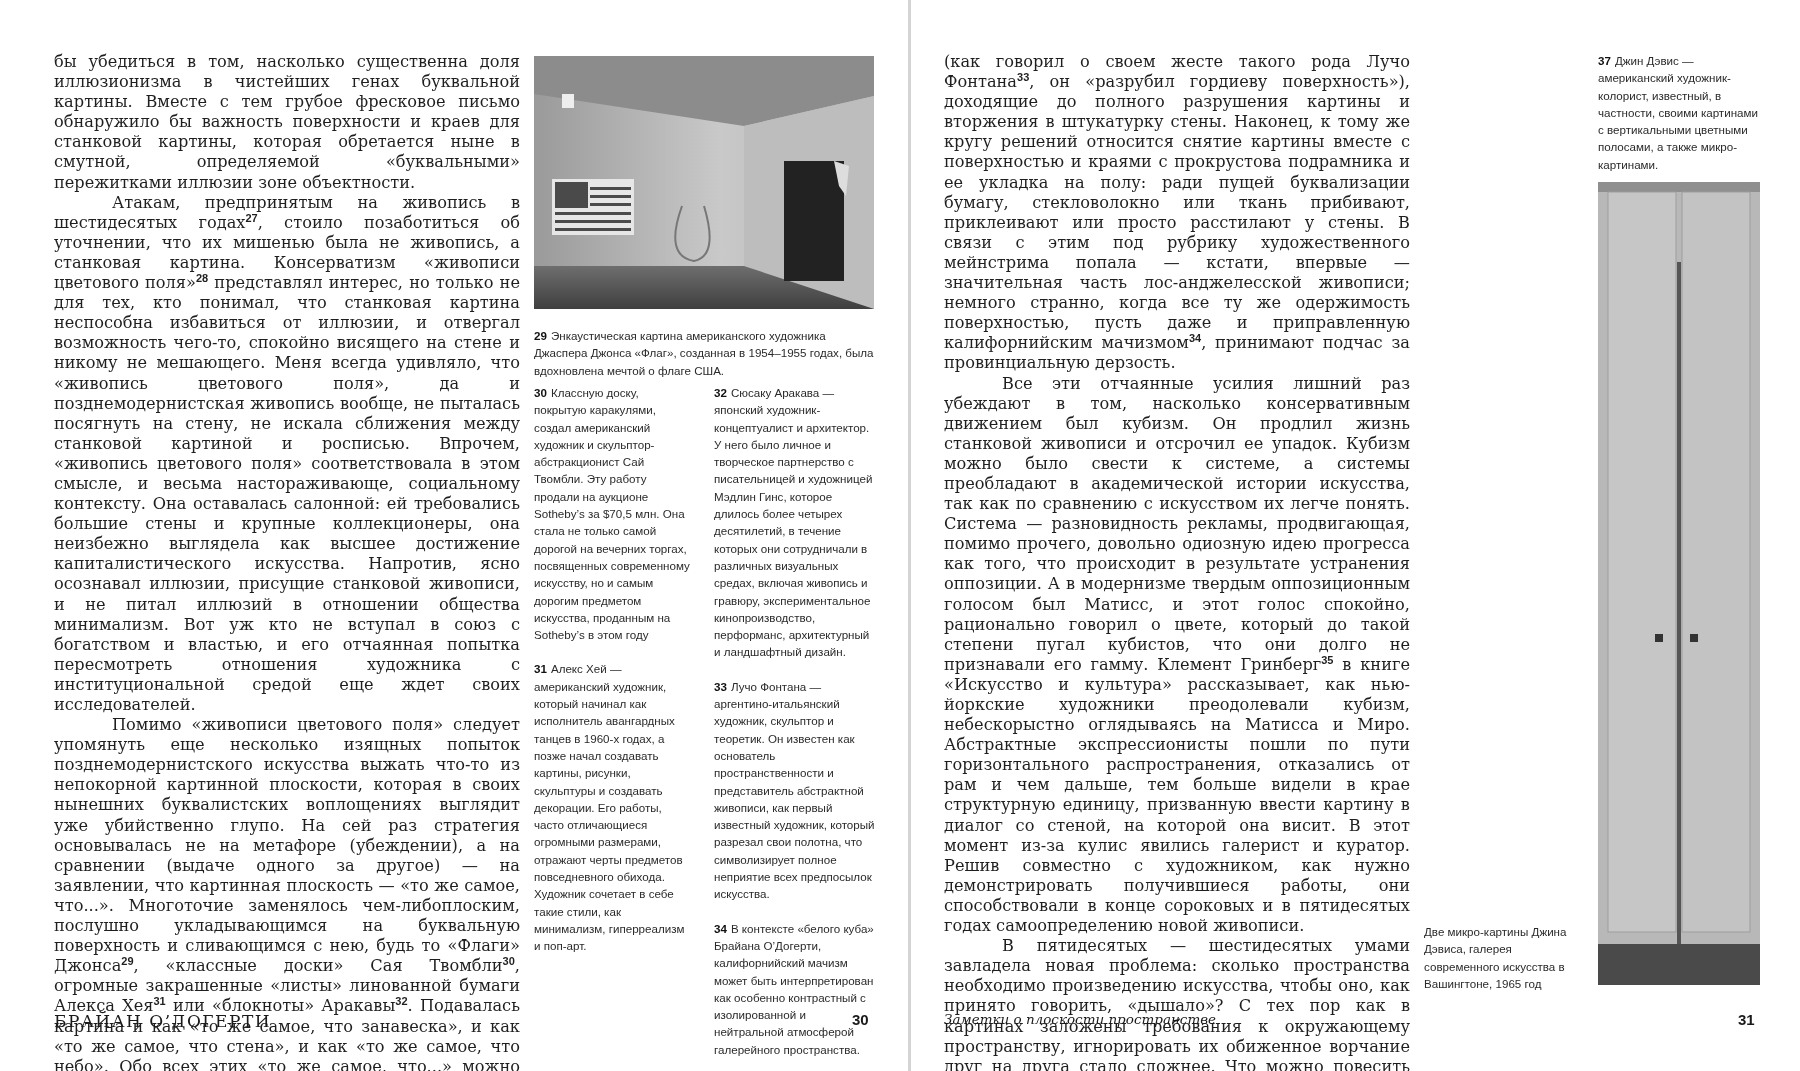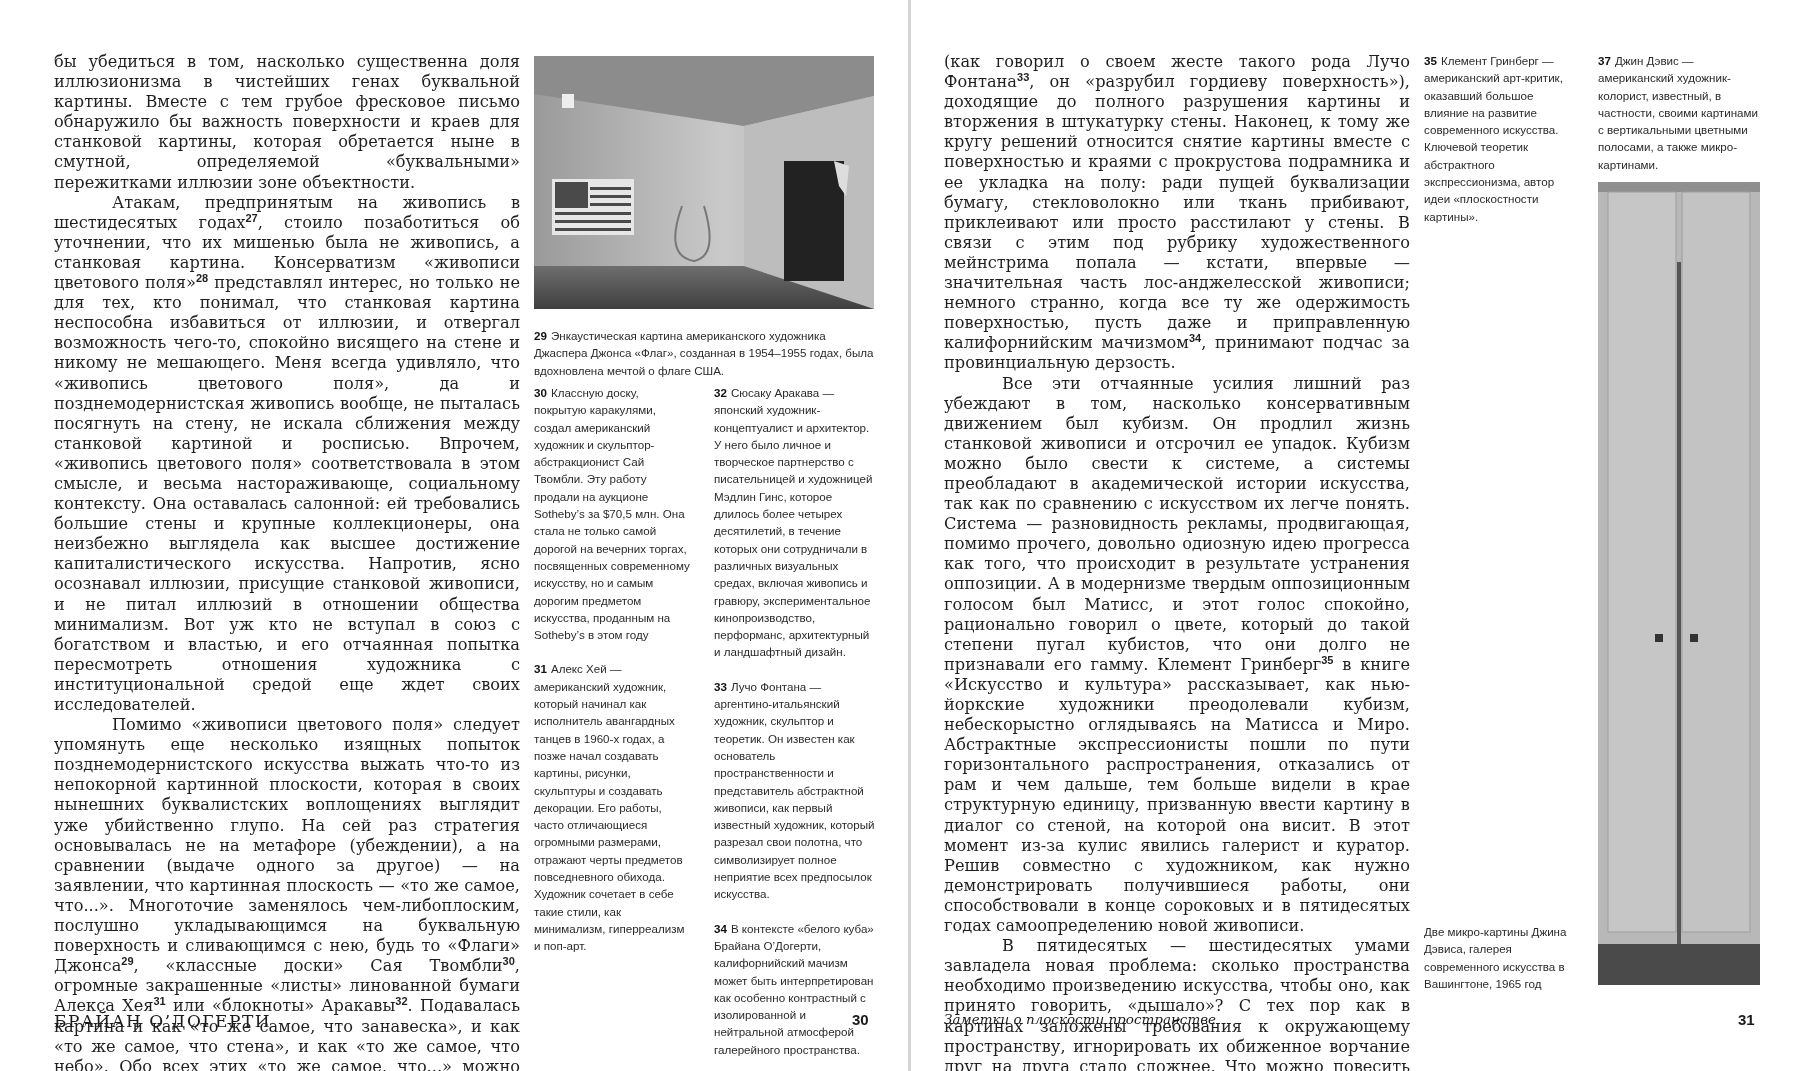--- a/index.html
+++ b/index.html
@@ -85,21 +85,20 @@
   <div class="gutter"></div>
 
   <div>
     <div class="body-text" id="right-body" style="left:944px;top:52px;width:466px;">
         <p>(как говорил о своем жесте такого рода Лучо Фонтана<sup>33</sup>, он «разрубил гордиеву поверхность»), доходящие до полного разрушения картины и вторжения в штукатурку стены. Наконец, к тому же кругу решений относится снятие картины вместе с поверхностью и краями с прокрустова подрамника и ее укладка на полу: ради пущей буквализации бумагу, стекловолокно или ткань прибивают, приклеивают или просто расстилают у стены. В связи с этим под рубрику художественного мейнстрима попала — кстати, впервые — значительная часть лос-анджелесской живописи; немного странно, когда все ту же одержимость поверхностью, пусть даже и приправленную калифорнийским мачизмом<sup>34</sup>, принимают подчас за провинциальную дерзость.</p>
         <p class="indent">Все эти отчаянные усилия лишний раз убеждают в том, насколько консервативным движением был кубизм. Он продлил жизнь станковой живописи и отсрочил ее упадок. Кубизм можно было свести к системе, а системы преобладают в академической истории искусства, так как по сравнению с искусством их легче понять. Система — разновидность рекламы, продвигающая, помимо прочего, довольно одиозную идею прогресса как того, что происходит в результате устранения оппозиции. А в модернизме твердым оппозиционным голосом был Матисс, и этот голос спокойно, рационально говорил о цвете, который до такой степени пугал кубистов, что они долго не признавали его гамму. Клемент Гринберг<sup>35</sup> в книге «Искусство и культура» рассказывает, как нью-йоркские художники преодолевали кубизм, небескорыстно оглядываясь на Матисса и Миро. Абстрактные экспрессионисты пошли по пути горизонтального распространения, отказались от рам и чем дальше, тем больше видели в крае структурную единицу, призванную ввести картину в диалог со стеной, на которой она висит. В этот момент из-за кулис явились галерист и куратор. Решив совместно с художником, как нужно демонстрировать получившиеся работы, они способствовали в конце сороковых и в пятидесятых годах самоопределению новой живописи.</p>
         <p class="indent">В пятидесятых — шестидесятых умами завладела новая проблема: сколько пространства необходимо произведению искусства, чтобы оно, как принято говорить, «дышало»? С тех пор как в картинах заложены требования к окружающему пространству, игнорировать их обиженное ворчание друг на друга стало сложнее. Что можно повесить рядом, что нельзя? Эстетика развески развивается по мере формирования собственных обычаев, которые становятся конвенциями, а затем и законами. Мы вступили в эпоху, когда произведения искусства «воспринимают» стену как ничейную землю, открытую для проекции их представле-</p>
       </div>
 
     <div class="note" id="right-notes-1" style="left:1424px;top:52px;width:152px;">
-        <div style="margin-bottom: 17px;"><span class="num">35</span><span>Клемент Гринберг — американский арт-критик, оказавший большое влияние на развитие современного искусства. Ключевой теоретик абстрактного экспрессионизма, автор идеи «плоскостности картины».</span></div>
       </div>
     <div class="note" id="right-notes-2" style="left:1598px;top:52px;width:160px;">
         <div style="margin-bottom: 23px;"><span class="num">37</span><span>Джин Дэвис — американский художник-колорист, известный, в частности, своими картинами с вертикальными цветными полосами, а также микро-картинами.</span></div>
       </div>
 
     <div class="photo" style="left:1598px;top:182px;width:162px;height:803px;background:#b5b5b5;">
       <svg width="162" height="803" viewBox="0 0 162 803">
         <rect x="0" y="0" width="162" height="803" fill="#b8b8b8"></rect>
         <rect x="0" y="0" width="162" height="10" fill="#8f8f8f"></rect>
         <rect x="10" y="10" width="68" height="740" fill="#c6c6c6" stroke="#9d9d9d" stroke-width="1"></rect>

